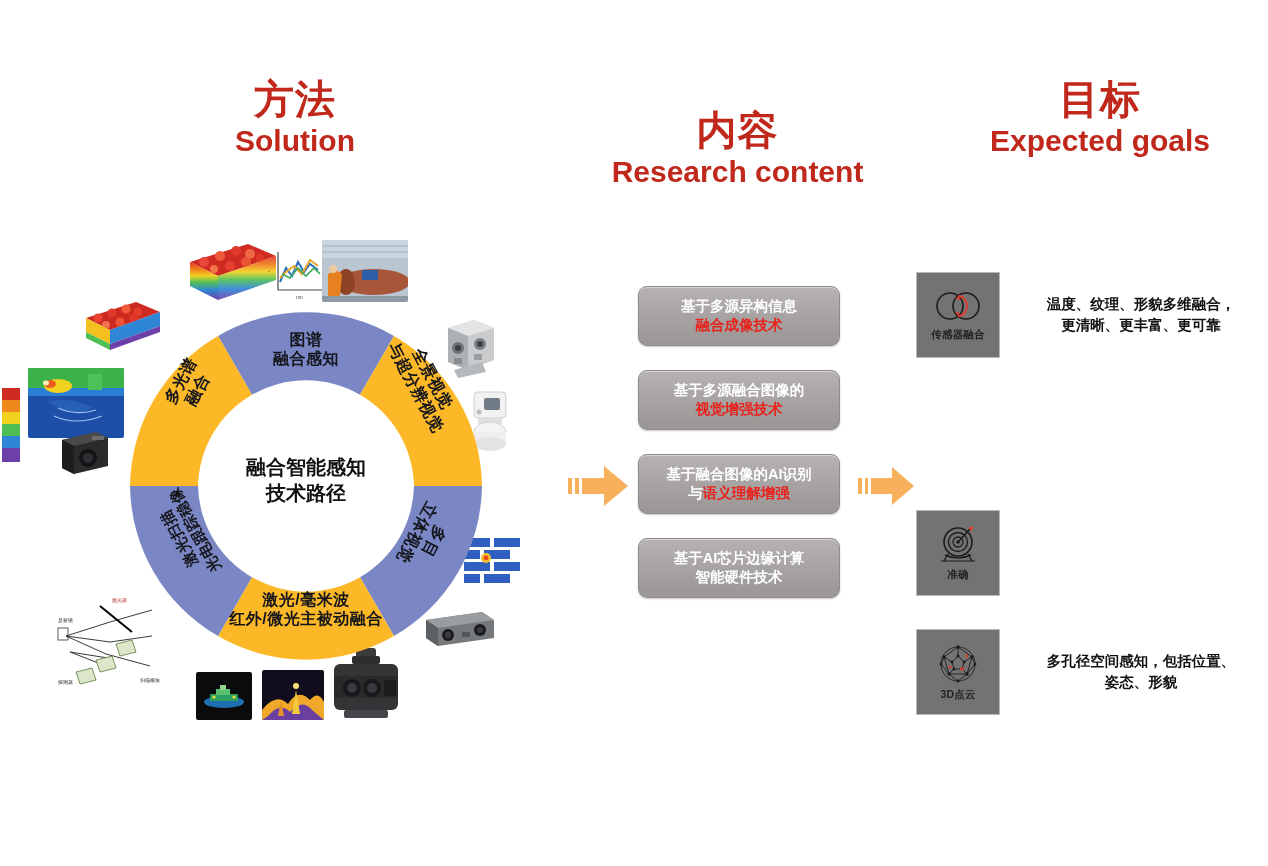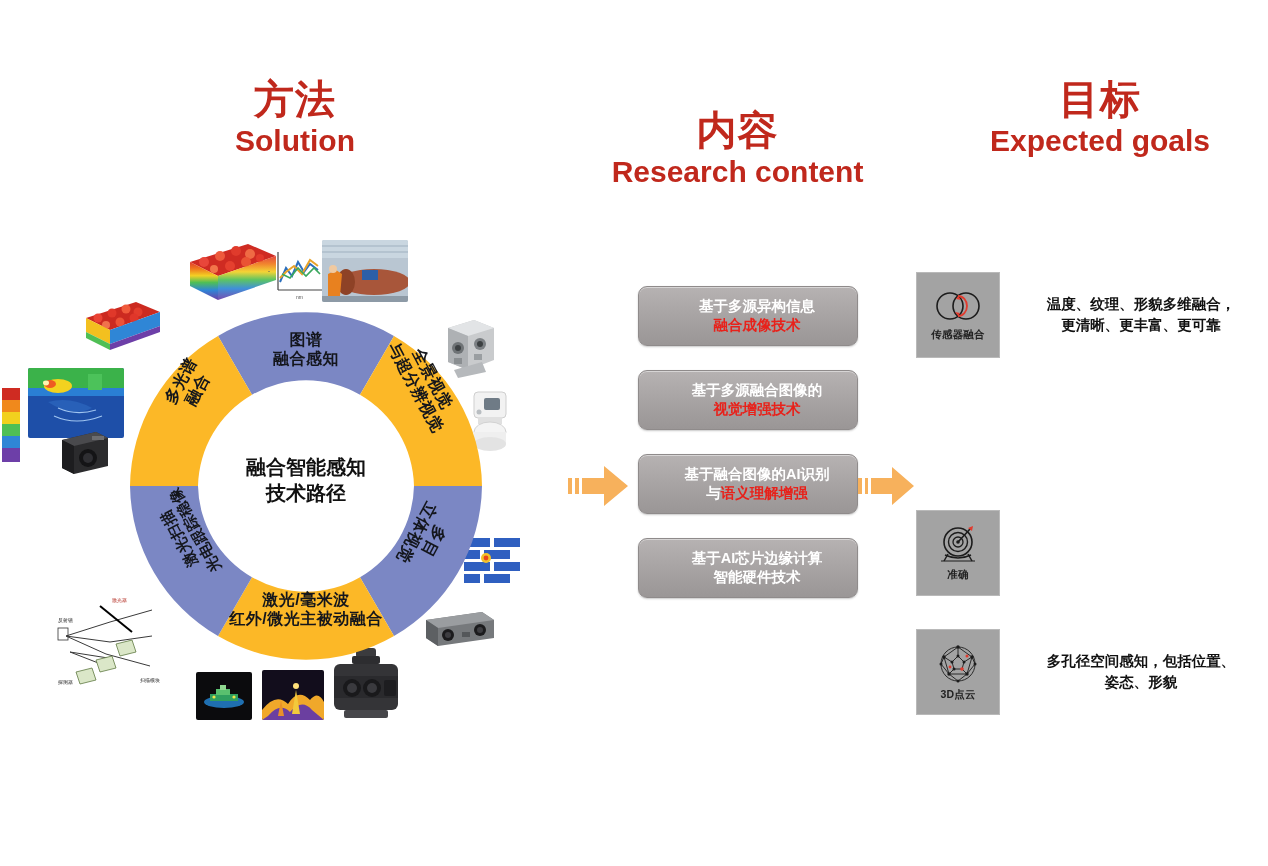--- a/index.html
+++ b/index.html
@@ -117,37 +117,36 @@
     box-shadow: 0 1px 2px rgba(0,0,0,0.22), inset 0 1px 0 rgba(255,255,255,0.45);
     display: flex;
     flex-direction: column;
     align-items: center;
     justify-content: center;
     color: #ffffff;
     font-weight: bold;
     font-size: 14.5px;
     line-height: 1.34;
     text-align: center;
-    padding-left: 18px;
   }
   .content-box .l2.red { color: #e8211a; }
 
   
   #goals-col { position: absolute; left: 916px; top: 272px; width: 340px; }
   .goal-row {
     display: flex;
     align-items: center;
     height: 86px;
     margin-bottom: 33px;
   }
   .goal-icon-box {
     width: 84px;
     height: 86px;
     border: 1px solid #b9b9b9;
-    background: #a3a3a3;
+    background: #737373;
     display: flex;
     flex-direction: column;
     align-items: center;
     justify-content: center;
     flex: none;
     box-sizing: border-box;
   }
   .goal-icon-box svg { display: block; }
   .goal-icon-label {
     font-size: 10.5px;

